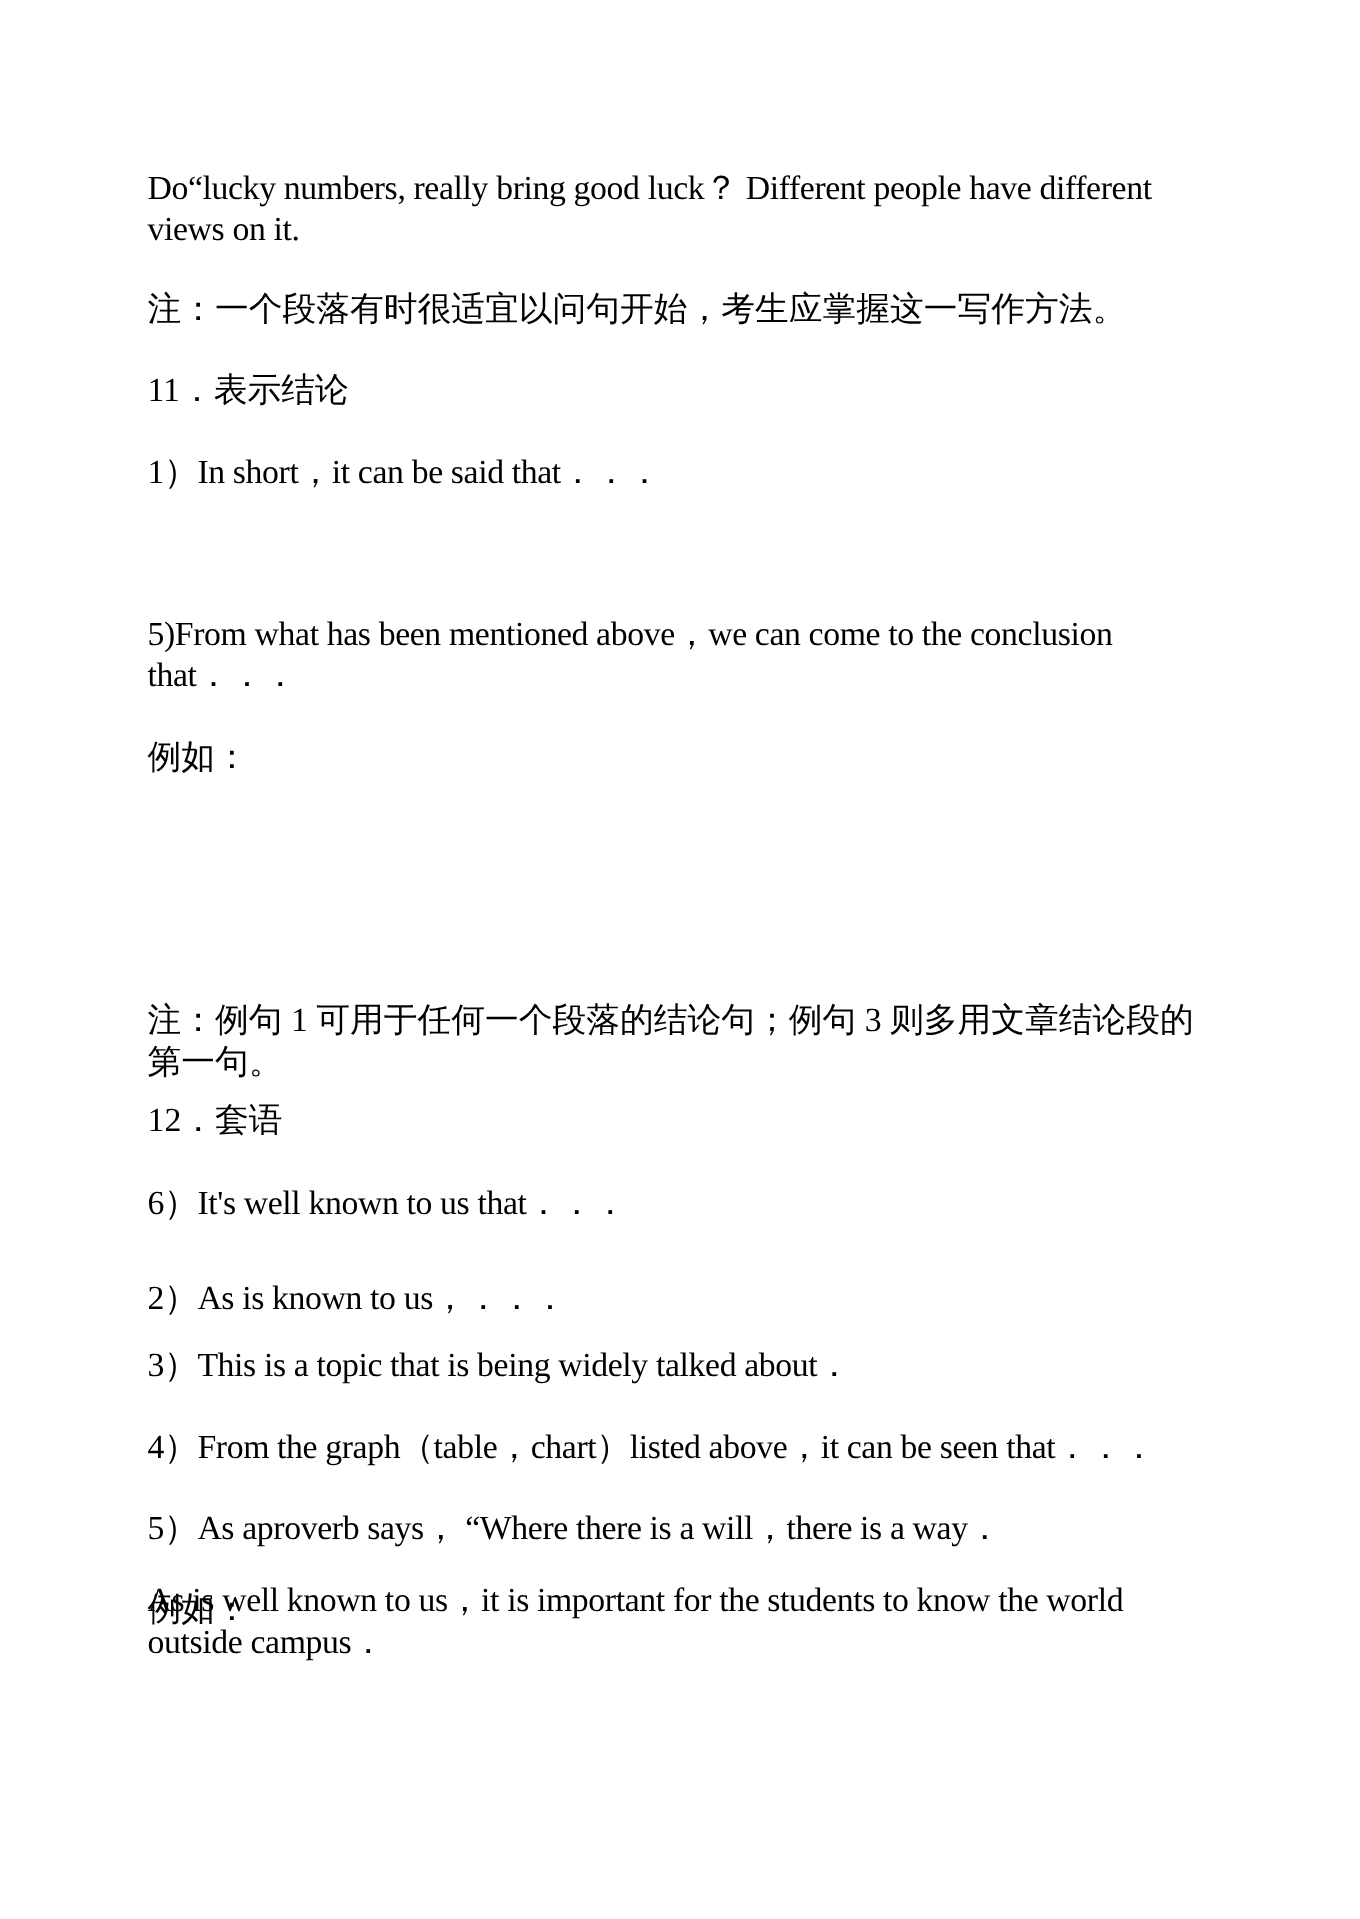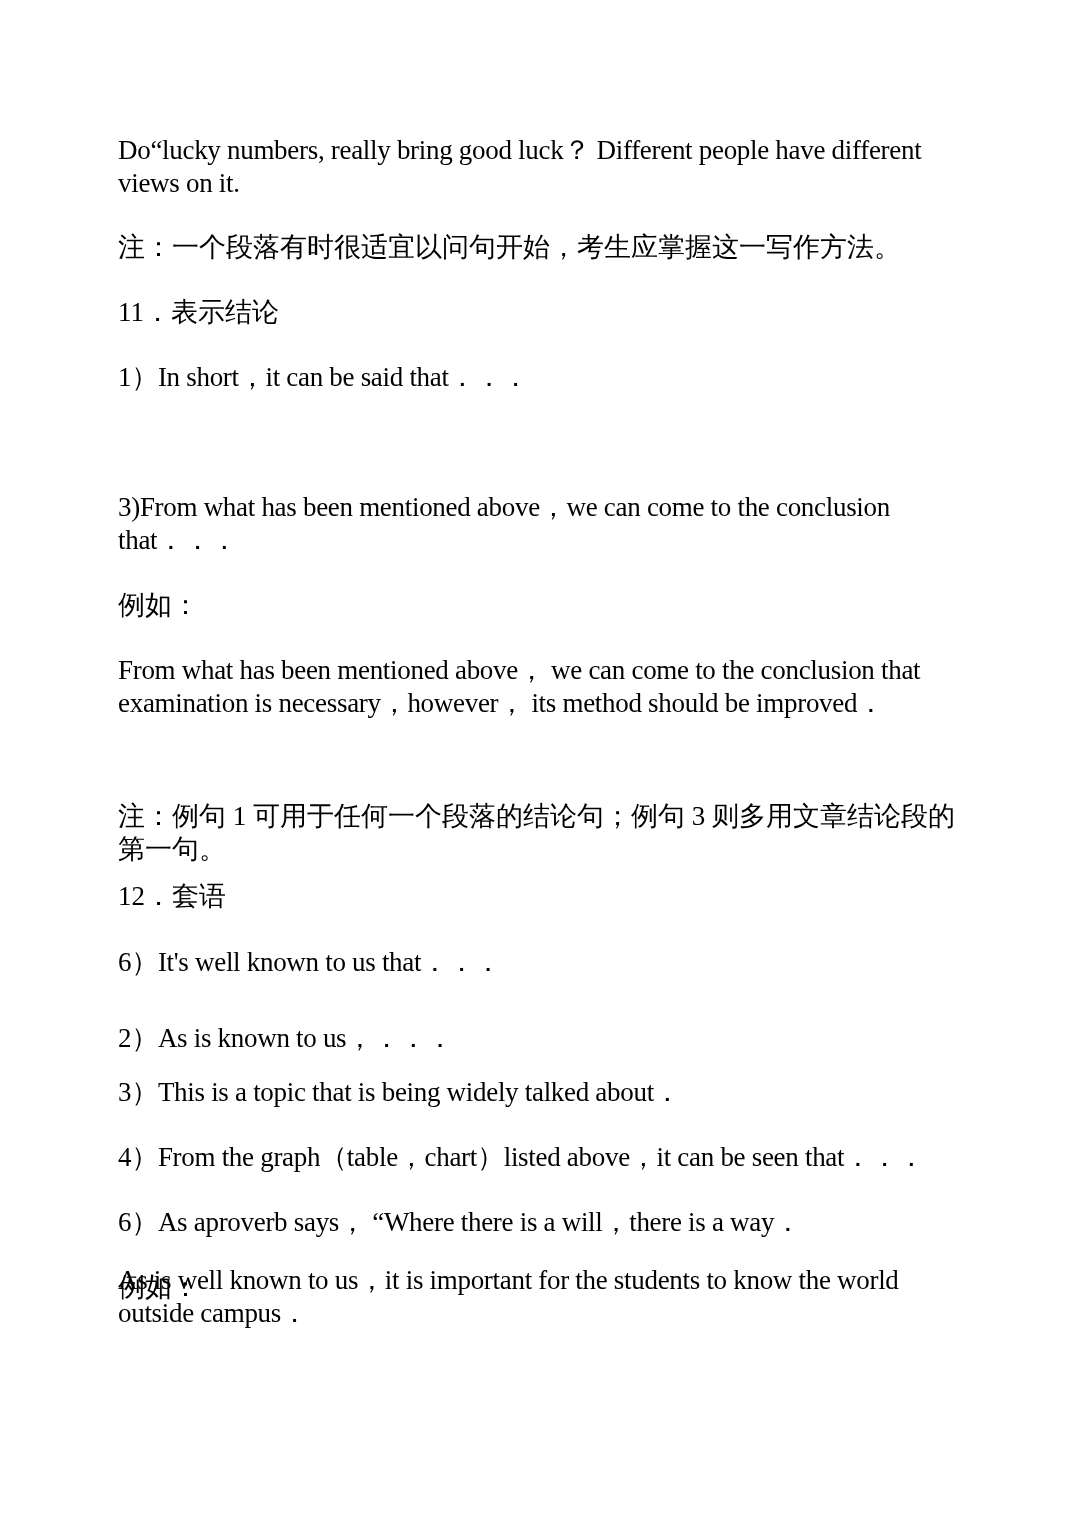--- a/index.html
+++ b/index.html
@@ -38,25 +38,24 @@
     }
   </style>
 </head>
 <body>
 
 <div class="page">
   <p class="para" style="top:134px;">Do“lucky numbers, really bring good luck？ Different people have different views on it.</p>
   <p class="para cjk" style="top:231px;">注：一个段落有时很适宜以问句开始，考生应掌握这一写作方法。</p>
   <p class="para cjk" style="top:296px;">11．表示结论</p>
   <p class="para" style="top:361px;">1）In short，it can be said that．．．</p>
-  <p class="para" style="top:491px;">3)From what has been mentioned above，we can come to the conclusion that．．．</p>
+  <p class="para" style="top:491px;">5)From what has been mentioned above，we can come to the conclusion that．．．</p>
   <p class="para cjk" style="top:589px;">例如：</p>
-  <p class="para" style="top:654px;">From what has been mentioned above， we can come to the conclusion that examination is necessary，however， its method should be improved．</p>
   <p class="para cjk" style="top:800px;">注：例句 1 可用于任何一个段落的结论句；例句 3 则多用文章结论段的第一句。</p>
   <p class="para cjk" style="top:880px;">12．套语</p>
   <p class="para" style="top:946px;">6）It's well known to us that．．．</p>
   <p class="para" style="top:1022px;">2）As is known to us，．．．</p>
   <p class="para" style="top:1076px;">3）This is a topic that is being widely talked about．</p>
   <p class="para" style="top:1141px;">4）From the graph（table，chart）listed above，it can be seen that．．．</p>
-  <p class="para" style="top:1206px;">6）As aproverb says， “Where there is a will，there is a way．</p>
+  <p class="para" style="top:1206px;">5）As aproverb says， “Where there is a will，there is a way．</p>
   <p class="para cjk" style="top:1271px;">例如：</p>
   <p class="para" style="top:1264px;">As is well known to us，it is important for the students to know the world outside campus．</p>
 </div>
 
 </body></html>

